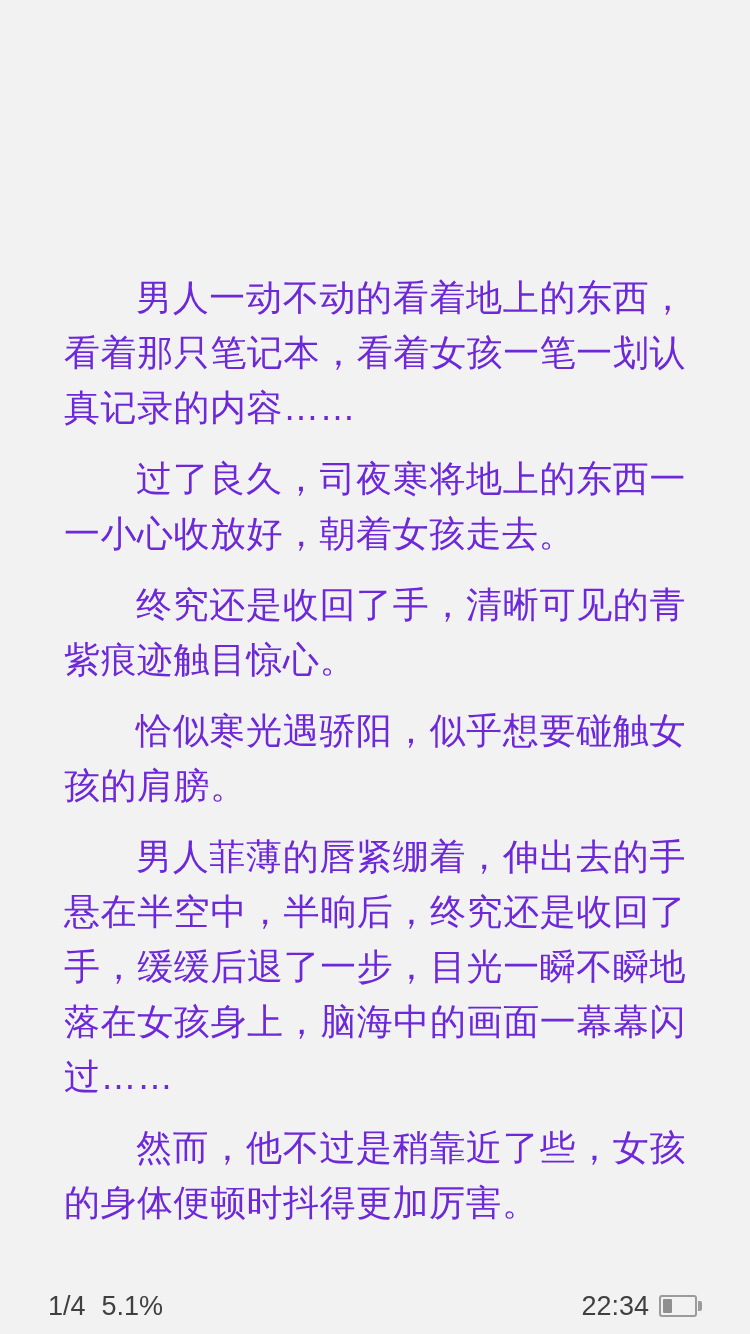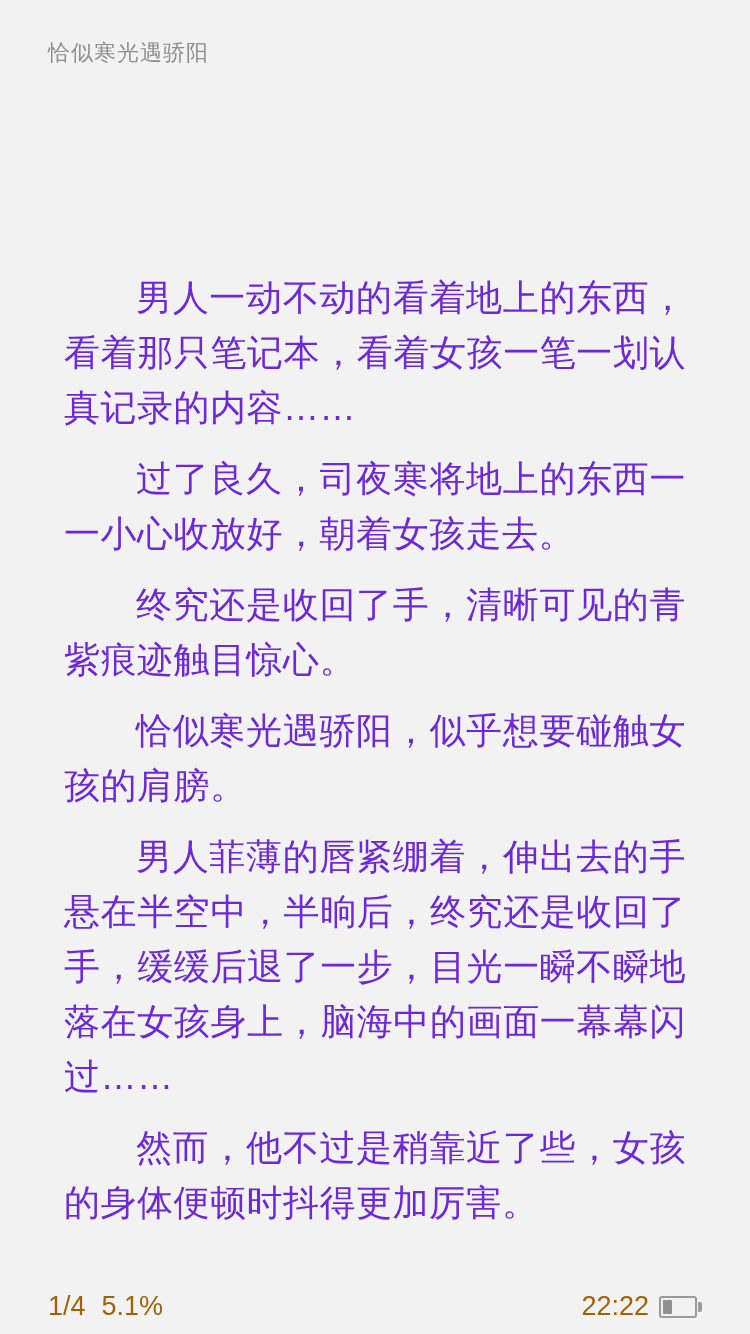--- a/index.html
+++ b/index.html
@@ -53,23 +53,23 @@
     letter-spacing: 0.5px;
   }
   .footer {
     position: absolute;
     left: 48px;
     right: 48px;
     bottom: 12px;
     height: 32px;
     display: flex;
     justify-content: space-between;
-    align-items: flex-end;
+    align-items: center;
     font-size: 27px;
-    color: #a16207;
+    color: #404040;
   }
   .footer-left {
     display: flex;
     align-items: center;
   }
   .progress {
     margin-left: 16px;
   }
   .footer-right {
     display: flex;
@@ -104,39 +104,38 @@
     background: #9b9b9b;
     border-radius: 0 2px 2px 0;
     margin-left: 1px;
   }
 </style>
 </head>
 <body>
 
 <div class="screen">
 
-  <div class="book-title">恰似寒光遇骄阳</div>
 
 
   <div class="content">
       <p>男人一动不动的看着地上的东西，看着那只笔记本，看着女孩一笔一划认真记录的内容……</p>
       <p>过了良久，司夜寒将地上的东西一一小心收放好，朝着女孩走去。</p>
       <p>终究还是收回了手，清晰可见的青紫痕迹触目惊心。</p>
       <p>恰似寒光遇骄阳，似乎想要碰触女孩的肩膀。</p>
       <p>男人菲薄的唇紧绷着，伸出去的手悬在半空中，半晌后，终究还是收回了手，缓缓后退了一步，目光一瞬不瞬地落在女孩身上，脑海中的画面一幕幕闪过……</p>
       <p>然而，他不过是稍靠近了些，女孩的身体便顿时抖得更加厉害。</p>
     </div>
 
   <div class="footer">
     <div class="footer-left">
       <span class="page-ind">1/4</span>
       <span class="progress">5.1%</span>
     </div>
     <div class="footer-right">
-      <span class="clock">22:22</span>
+      <span class="clock">22:34</span>
       <span class="battery">
         <span class="battery-body">
           <span class="battery-fill" style="width: 30%;"></span>
         </span>
         <span class="battery-nub"></span>
       </span>
     </div>
   </div>
 
 </div>

